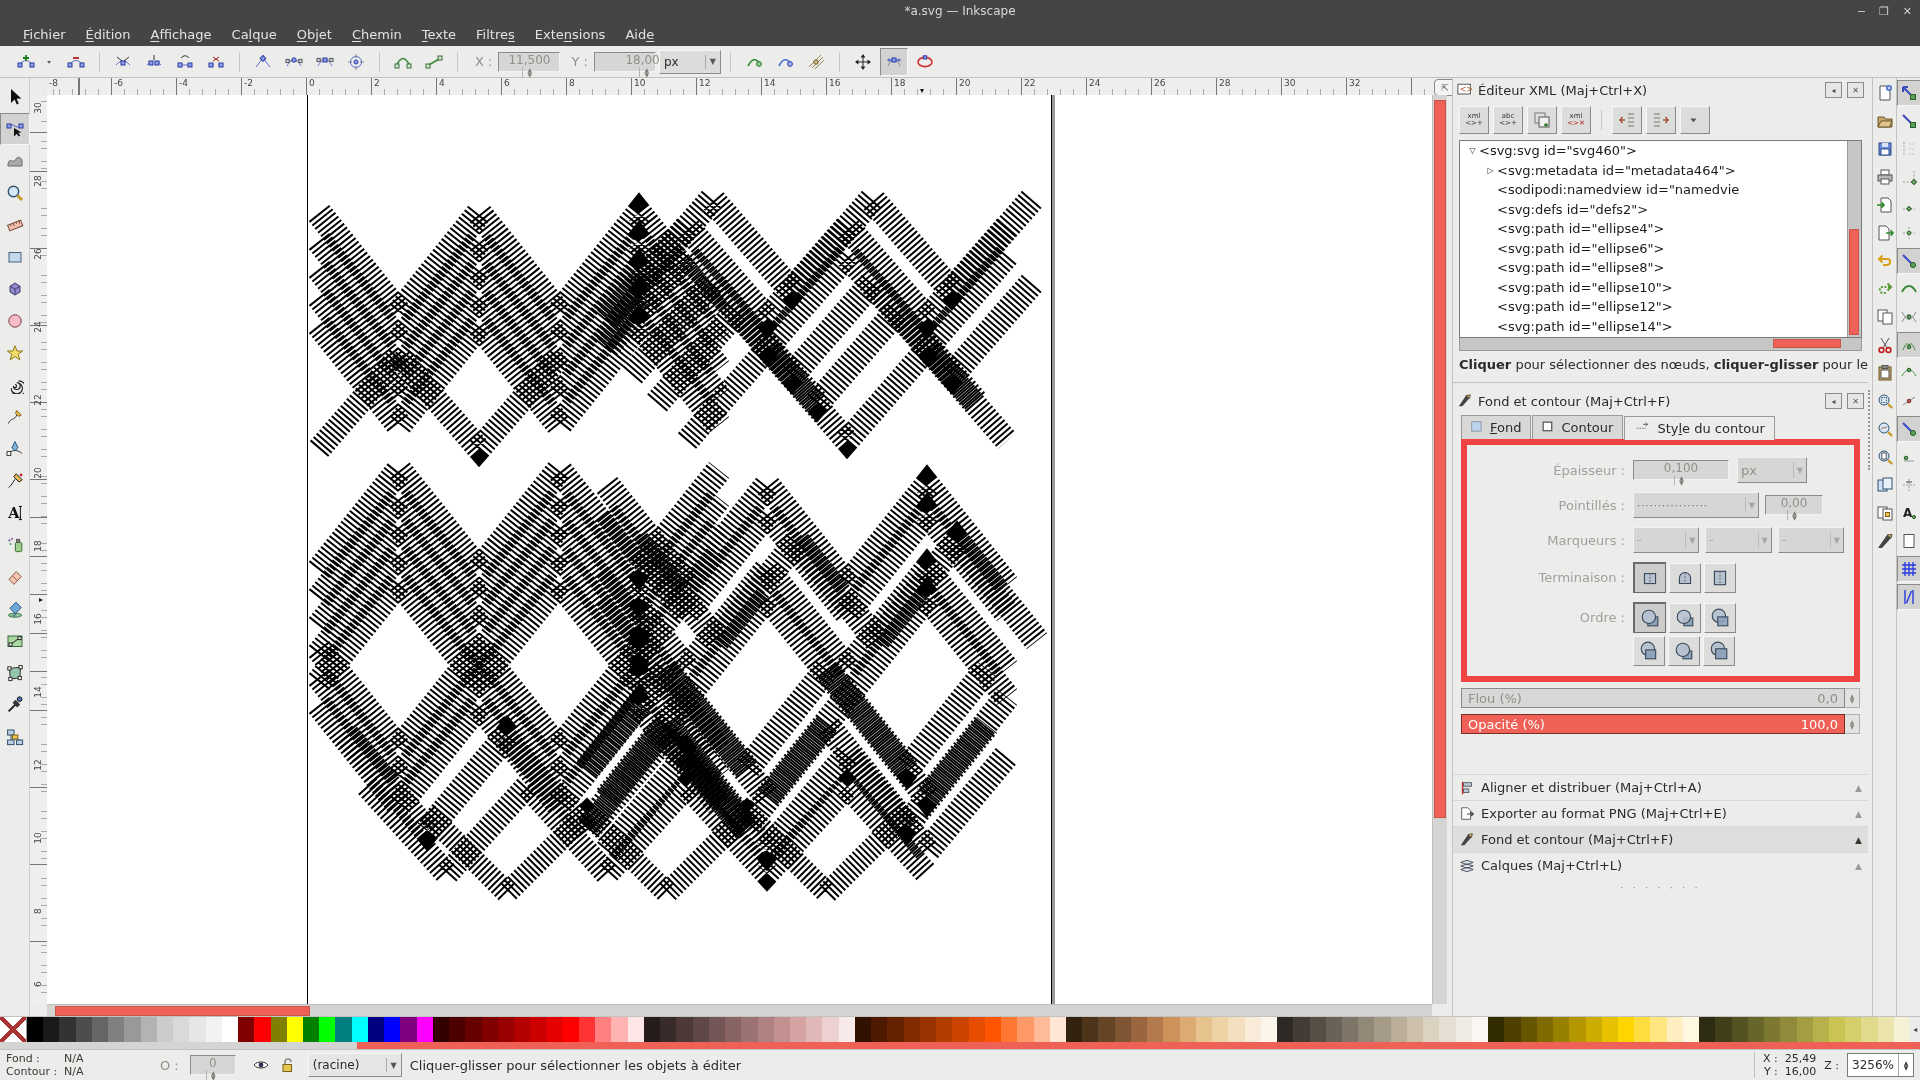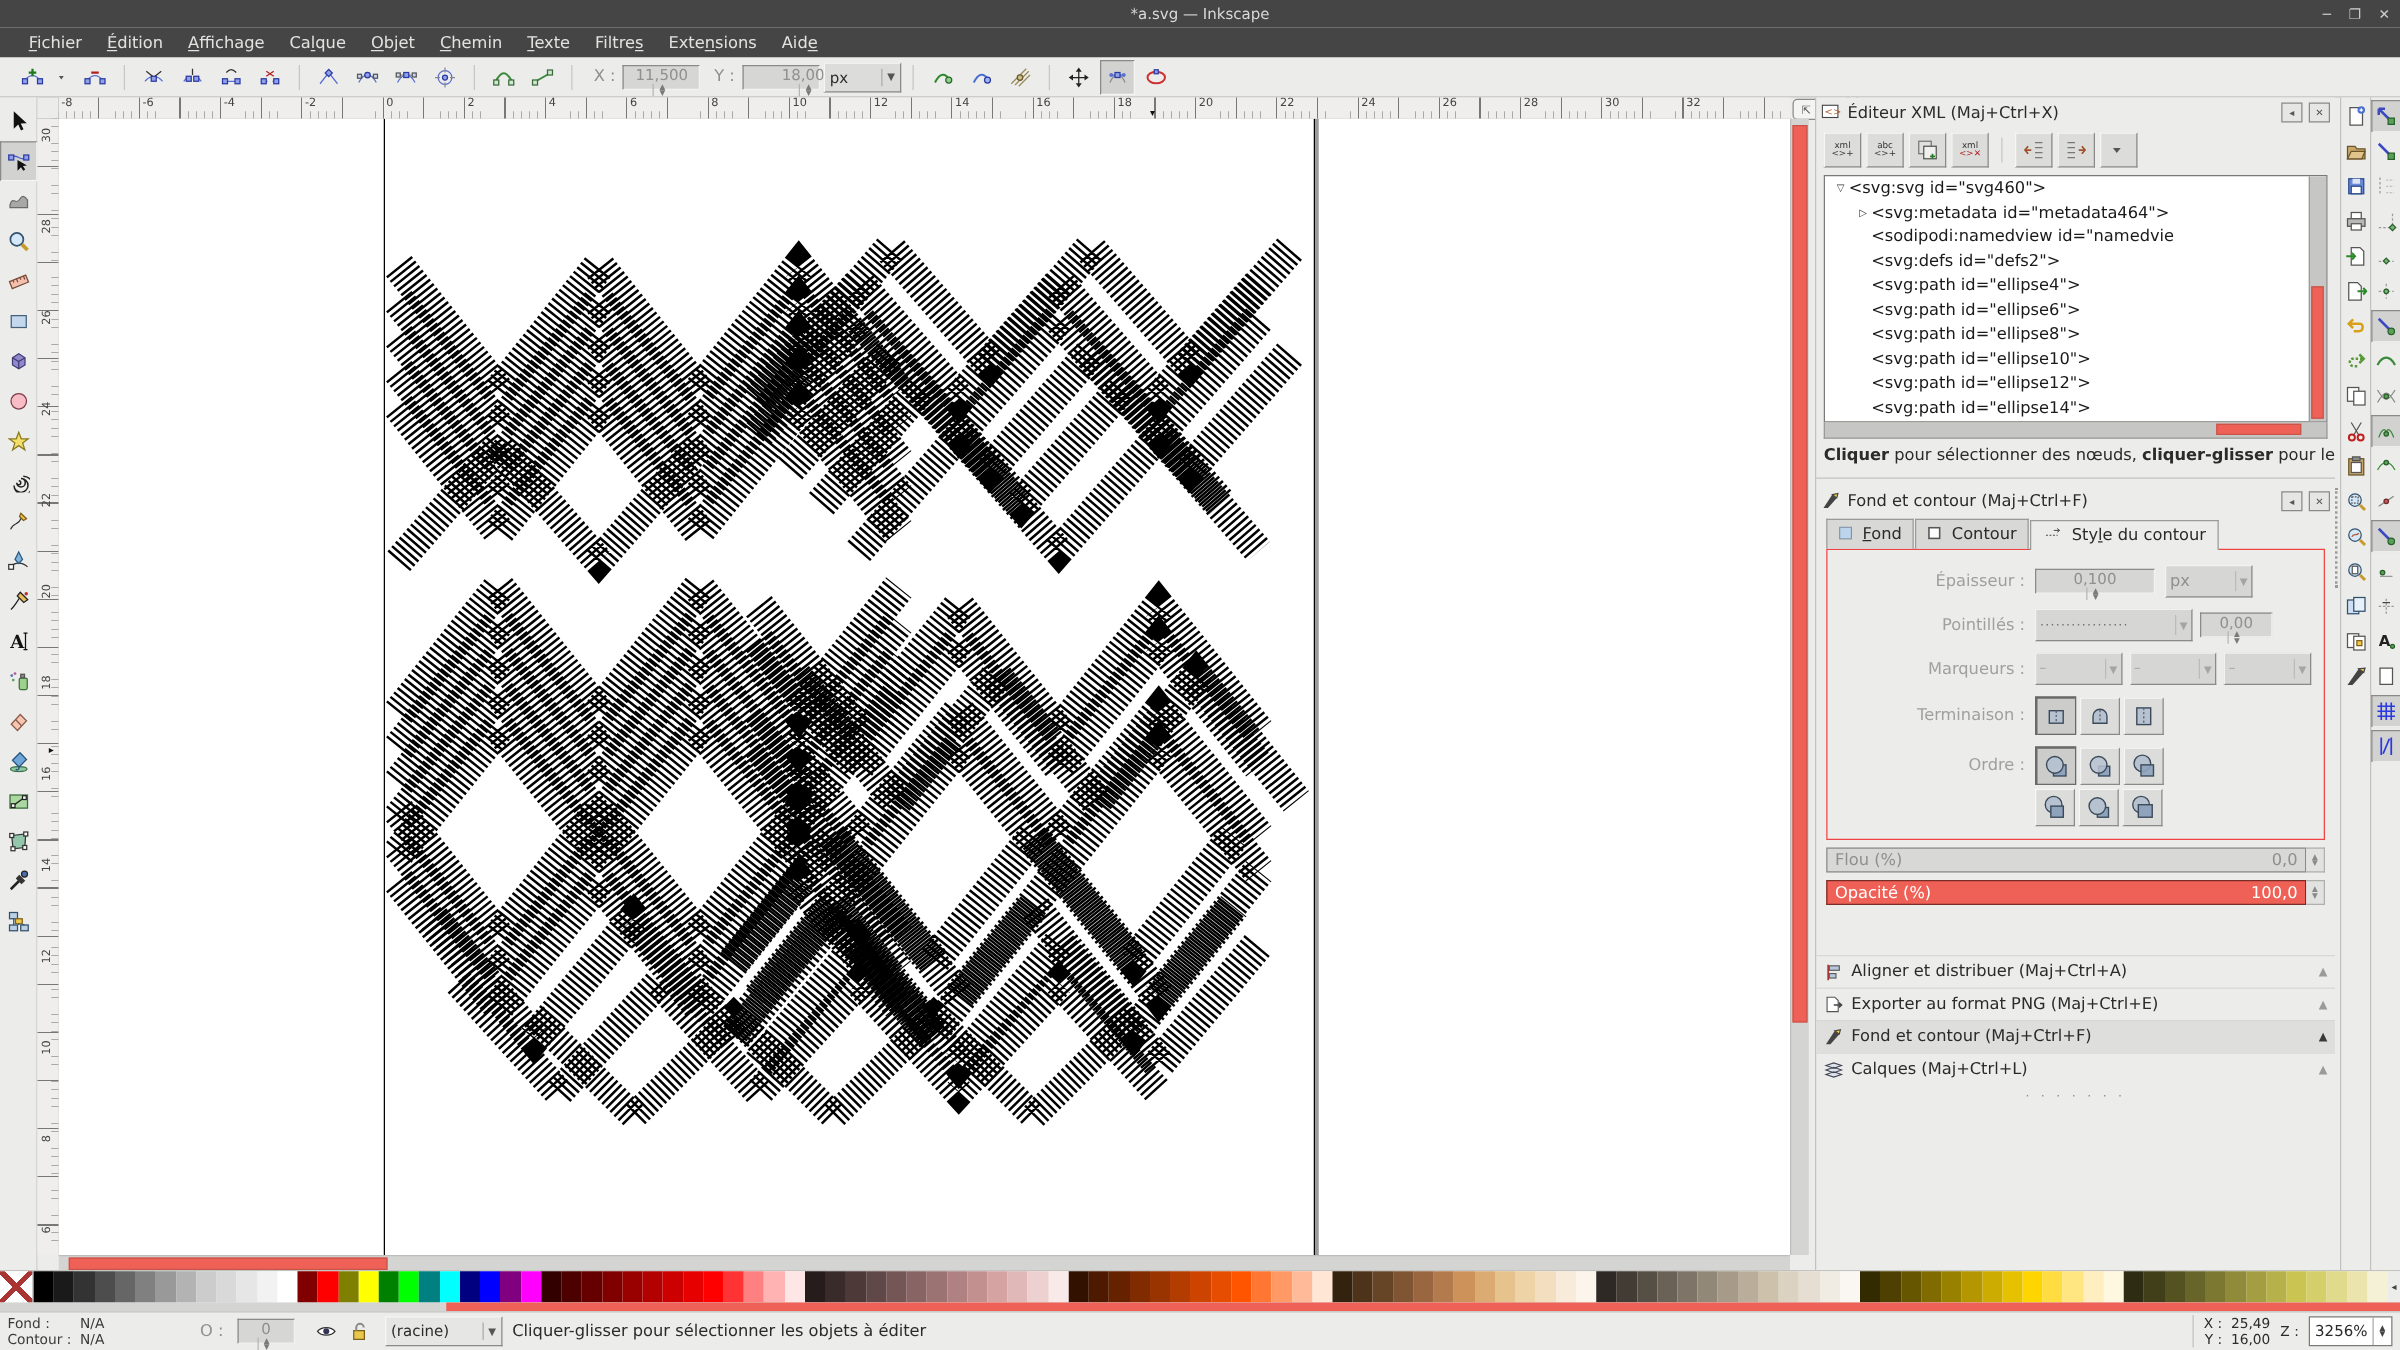--- a/index.html
+++ b/index.html
@@ -60,21 +60,21 @@
   .xtreescroll{position:absolute;right:0;top:0;width:13px;height:100%;background:#c6c6c4;border-left:1px solid #9a9a98;}
   .xtreescroll .thumb{position:absolute;left:1px;width:10px;background:#ef6156;border:1px solid #c8554b;box-sizing:border-box;}
   .xhscroll{margin:0 6px;height:12px;background:#c6c6c4;border:1px solid #9a9a98;border-top:none;position:relative;}
   .xhscroll .thumb{position:absolute;top:1px;height:9px;background:#ef6156;border:1px solid #c8554b;box-sizing:border-box;}
   .xstatus{padding:6px 6px 4px 6px;font-size:13px;color:#2b2b2b;white-space:nowrap;overflow:hidden;}
   .psep{height:1px;background:#c2c2c0;margin:6px 0;}
   
   .tabs{display:flex;align-items:flex-end;padding:2px 8px 0 8px;gap:1px;}
   .tab{display:flex;align-items:center;gap:5px;padding:4px 9px;background:#d8d8d6;border:1px solid #9a9a98;border-bottom:none;font-size:13px;}
   .tab.active{background:#ececea;position:relative;top:1px;}
-  .fsbody{margin:0 8px;border:1px solid #ef4444;background:#ececea;padding:12px 10px 10px 0;}
+  .fsbody{margin:0 8px;border:6px solid #ef4444;background:#ececea;padding:12px 10px 10px 0;}
   .frow{display:flex;align-items:center;margin-bottom:9px;}
   .frow .flabel{width:158px;text-align:right;color:#a0a09e;padding-right:8px;flex:none;}
   .dcombo{height:24px;background:#d6d6d4;border:1px solid;border-color:#f2f2f0 #8a8a88 #8a8a88 #f2f2f0;display:flex;align-items:center;padding:0 3px;gap:4px;color:#90908e;}
   .dcombo .dd{font-size:8px;color:#a5a5a3;border-left:1px solid #bbb;padding-left:3px;height:16px;display:flex;align-items:center;}
   .togglebtn{width:30px;height:28px;background:#dcdcda;border:1px solid;border-color:#f6f6f4 #8a8a88 #8a8a88 #f6f6f4;display:flex;align-items:center;justify-content:center;margin-right:3px;}
   .togglebtn.pressed{background:#cccccb;border-color:#6a6a68;border-width:2px 1px 1px 2px;}
   .sliderbar{position:relative;margin:6px 8px 0 8px;height:20px;display:flex;align-items:center;}
   .sliderbar .bar{flex:1;height:20px;border:1px solid #8a8a88;display:flex;align-items:center;justify-content:space-between;padding:0 6px;box-sizing:border-box;font-size:13px;}
   .bar.gray{background:#d8d8d6;color:#8f8f8d;}
   .bar.red{background:#ef6156;color:#fff;border-color:#7a2d27;}

